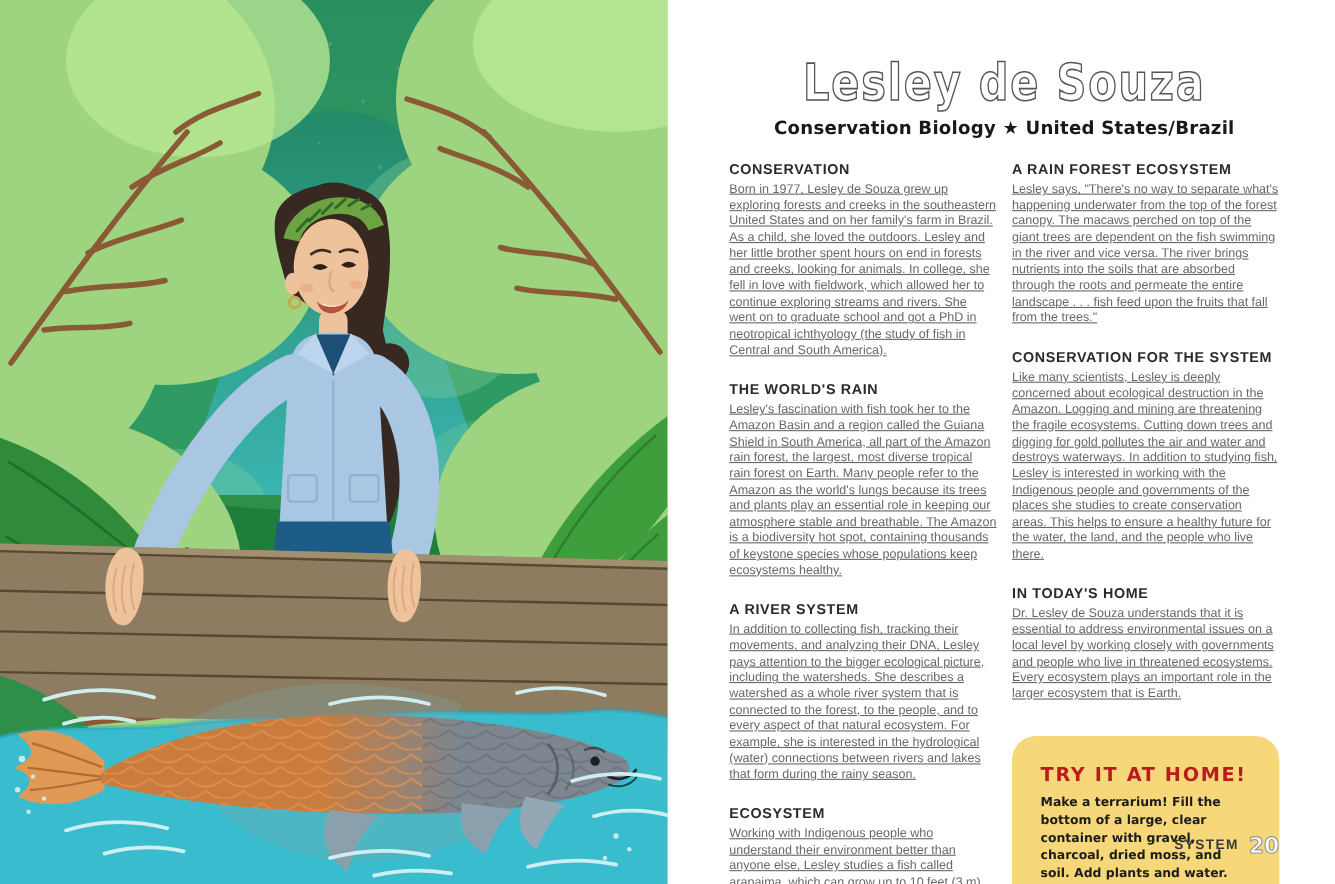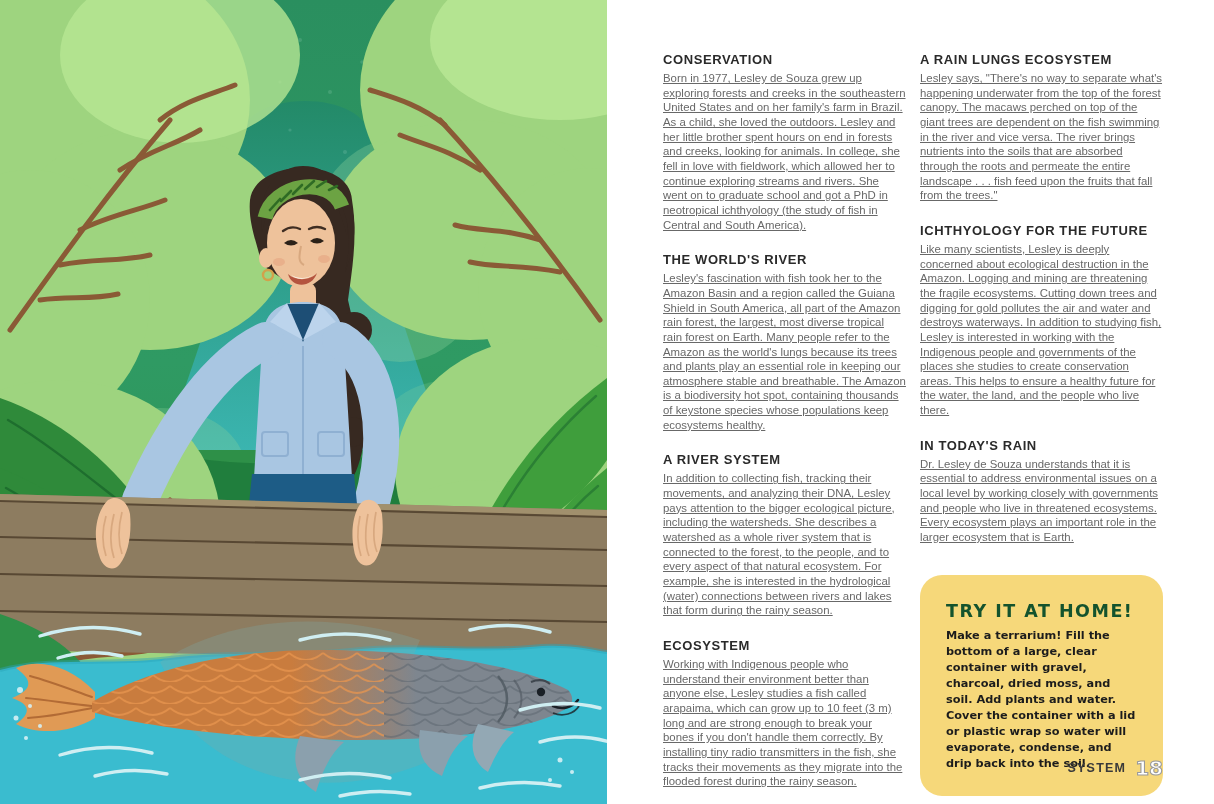--- a/index.html
+++ b/index.html
@@ -13,21 +13,21 @@
          color:#fff;-webkit-text-stroke:1.4px var(--title_outline,#555);letter-spacing:2px;
          transform:scaleX(.82);transform-origin:center;white-space:nowrap;}
   .subtitle{font-family:"DejaVu Sans",sans-serif;font-weight:700;font-size:16.5px;color:#191919;margin-top:9px;letter-spacing:.2px;}
   .columns{display:flex;gap:14px;}
   .col{width:243px;}
   .sec{margin-bottom:20px;}
   .sec-h{font-family:"Liberation Sans",sans-serif;font-weight:800;font-size:13px;letter-spacing:.6px;
          color:var(--heading_text,#2a2a2a);margin:0 0 4px 0;}
   .sec-b{font-size:11.4px;line-height:1.285;color:var(--body_text,#686868);margin:0;text-decoration:underline;}
   .trybox{background:var(--accent_yellow,#f7d97b);border-radius:22px;padding:26px 24px 24px 26px;margin-top:30px;box-sizing:border-box;width:243px;}
-  .trybox-h{font-family:"DejaVu Sans",sans-serif;font-weight:800;font-size:17.5px;letter-spacing:1.5px;color:#14532d;margin:0 0 7px 0;}
+  .trybox-h{font-family:"DejaVu Sans",sans-serif;font-weight:800;font-size:17.5px;letter-spacing:1.5px;color:#b91c1c;margin:0 0 7px 0;}
   .trybox-b{font-family:"DejaVu Sans",sans-serif;font-weight:700;font-size:11.3px;line-height:1.42;color:#1c1c1c;margin:0;}
   .footer{position:absolute;right:52px;bottom:24px;display:flex;align-items:center;gap:9px;}
   .footer-cat{font-family:"Liberation Sans",sans-serif;font-weight:800;font-size:12.5px;letter-spacing:1.2px;color:#3a3a3a;}
   .footer-num{font-family:"DejaVu Sans",sans-serif;font-weight:700;font-size:20px;color:#fff;-webkit-text-stroke:1.1px #9a9a9a;}
 </style>
 </head>
 <body>
 
 <div class="spread">
 
@@ -280,60 +280,64 @@
         <circle cx="40" cy="726" r="2"></circle>
           <circle cx="26" cy="738" r="2"></circle>
         <circle cx="560" cy="760" r="2.5"></circle>
           <circle cx="572" cy="772" r="2"></circle>
           <circle cx="550" cy="780" r="2"></circle>
       </g>
     </svg>
   </div>
 
   <div class="page-right">
+    <div class="hdr">
+      <h1 class="title">Lesley de Souza</h1>
+      <div class="subtitle">Conservation Biology ★ United States/Brazil</div>
+    </div>
 
     <div class="columns">
       <div class="col">
         <section class="sec">
           <h3 class="sec-h">CONSERVATION</h3>
           <p class="sec-b">Born in 1977, Lesley de Souza grew up exploring forests and creeks in the southeastern United States and on her family's farm in Brazil. As a child, she loved the outdoors. Lesley and her little brother spent hours on end in forests and creeks, looking for animals. In college, she fell in love with fieldwork, which allowed her to continue exploring streams and rivers. She went on to graduate school and got a PhD in neotropical ichthyology (the study of fish in Central and South America).</p>
         </section>
         <section class="sec">
-          <h3 class="sec-h">THE WORLD'S RIVER</h3>
+          <h3 class="sec-h">THE WORLD'S RAIN</h3>
           <p class="sec-b">Lesley's fascination with fish took her to the Amazon Basin and a region called the Guiana Shield in South America, all part of the Amazon rain forest, the largest, most diverse tropical rain forest on Earth. Many people refer to the Amazon as the world's lungs because its trees and plants play an essential role in keeping our atmosphere stable and breathable. The Amazon is a biodiversity hot spot, containing thousands of keystone species whose populations keep ecosystems healthy.</p>
         </section>
         <section class="sec">
           <h3 class="sec-h">A RIVER SYSTEM</h3>
           <p class="sec-b">In addition to collecting fish, tracking their movements, and analyzing their DNA, Lesley pays attention to the bigger ecological picture, including the watersheds. She describes a watershed as a whole river system that is connected to the forest, to the people, and to every aspect of that natural ecosystem. For example, she is interested in the hydrological (water) connections between rivers and lakes that form during the rainy season.</p>
         </section>
         <section class="sec">
           <h3 class="sec-h">ECOSYSTEM</h3>
           <p class="sec-b">Working with Indigenous people who understand their environment better than anyone else, Lesley studies a fish called arapaima, which can grow up to 10 feet (3 m) long and are strong enough to break your bones if you don't handle them correctly. By installing tiny radio transmitters in the fish, she tracks their movements as they migrate into the flooded forest during the rainy season.</p>
         </section>
       </div>
 
       <div class="col">
         <section class="sec">
-          <h3 class="sec-h">A RAIN LUNGS ECOSYSTEM</h3>
+          <h3 class="sec-h">A RAIN FOREST ECOSYSTEM</h3>
           <p class="sec-b">Lesley says, "There's no way to separate what's happening underwater from the top of the forest canopy. The macaws perched on top of the giant trees are dependent on the fish swimming in the river and vice versa. The river brings nutrients into the soils that are absorbed through the roots and permeate the entire landscape . . . fish feed upon the fruits that fall from the trees."</p>
         </section>
         <section class="sec">
-          <h3 class="sec-h">ICHTHYOLOGY FOR THE FUTURE</h3>
+          <h3 class="sec-h">CONSERVATION FOR THE SYSTEM</h3>
           <p class="sec-b">Like many scientists, Lesley is deeply concerned about ecological destruction in the Amazon. Logging and mining are threatening the fragile ecosystems. Cutting down trees and digging for gold pollutes the air and water and destroys waterways. In addition to studying fish, Lesley is interested in working with the Indigenous people and governments of the places she studies to create conservation areas. This helps to ensure a healthy future for the water, the land, and the people who live there.</p>
         </section>
         <section class="sec">
-          <h3 class="sec-h">IN TODAY'S RAIN</h3>
+          <h3 class="sec-h">IN TODAY'S HOME</h3>
           <p class="sec-b">Dr. Lesley de Souza understands that it is essential to address environmental issues on a local level by working closely with governments and people who live in threatened ecosystems. Every ecosystem plays an important role in the larger ecosystem that is Earth.</p>
         </section>
 
         <div class="trybox">
           <h4 class="trybox-h">TRY IT AT HOME!</h4>
           <p class="trybox-b">Make a terrarium! Fill the bottom of a large, clear container with gravel, charcoal, dried moss, and soil. Add plants and water. Cover the container with a lid or plastic wrap so water will evaporate, condense, and drip back into the soil.</p>
         </div>
       </div>
     </div>
 
     <div class="footer">
       <span class="footer-cat">SYSTEM</span>
-      <span class="footer-num">18</span>
+      <span class="footer-num">20</span>
     </div>
   </div>
 </div>
 
 </body></html>

